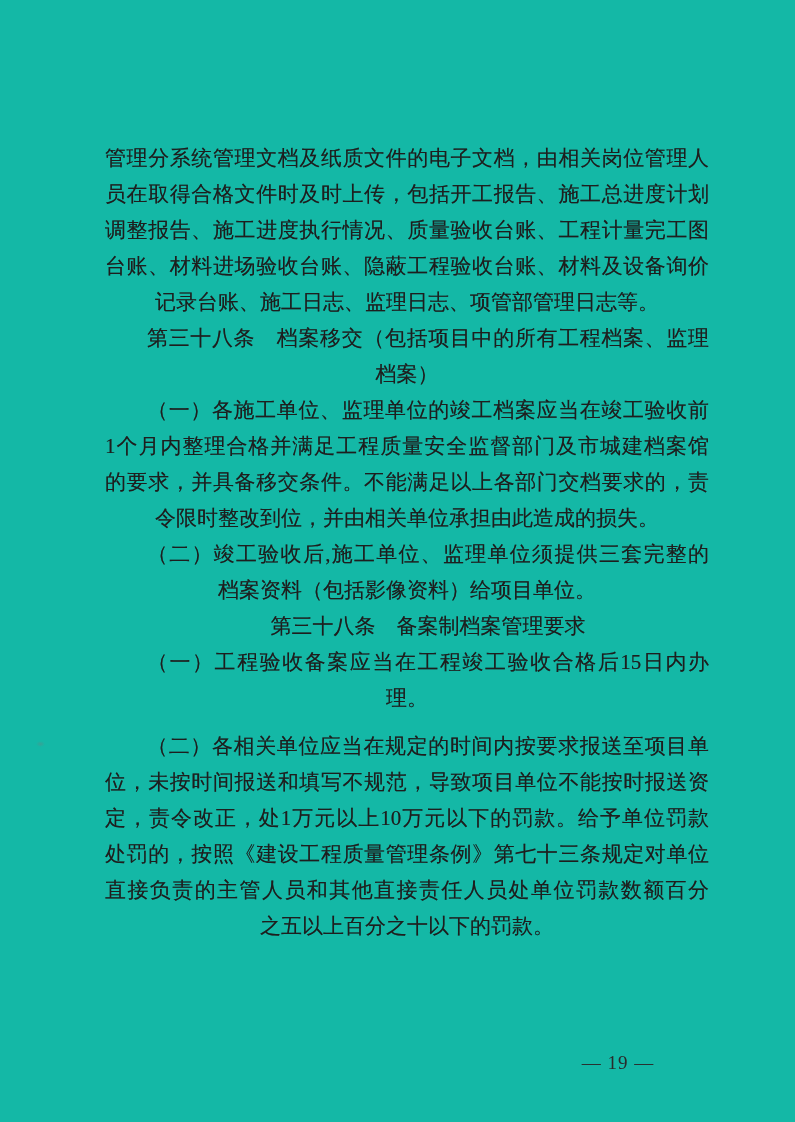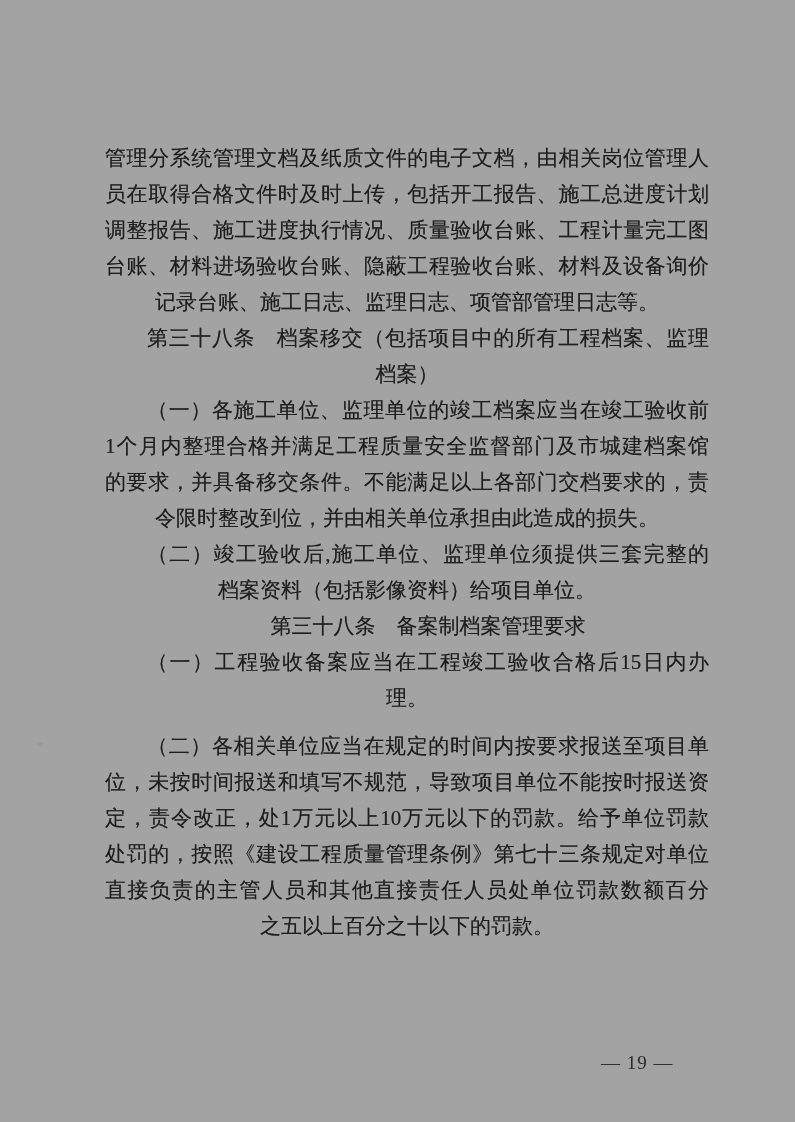--- a/index.html
+++ b/index.html
@@ -5,21 +5,21 @@
   html, body {
     margin: 0;
     padding: 0;
     background: #e8e8e8;
   }
   .page {
     position: relative;
     width: 795px;
     height: 1122px;
     margin: 0 auto;
-    background: #a3a3a3;
+    background: #14b8a6;
     overflow: hidden;
     font-family: "Liberation Serif", "DejaVu Serif", serif;
     color: #1e1e1e;
   }
   .content {
     position: absolute;
     left: 105px;
     top: 140px;
     width: 604px;
     font-size: 21px;
@@ -37,27 +37,27 @@
     text-align: justify;
     text-align-last: justify;
   }
   
   .line.ind { text-indent: 42px; }
   
   .para.gap-a { margin-top: 0; }
   .para.gap-b { margin-top: 12px; }
   .footer {
     position: absolute;
-    left: 601px;
+    left: 573px;
     top: 1051px;
     width: 90px;
     font-size: 19px;
     letter-spacing: 1px;
     color: #2a2a2a;
-    text-align: left;
+    text-align: center;
     line-height: 24px;
   }
   .smudge {
     position: absolute;
     left: 36px;
     top: 741px;
     width: 9px;
     height: 6px;
     border-radius: 50%;
     background: radial-gradient(ellipse at center, rgba(120,120,120,0.35), rgba(120,120,120,0) 70%);

